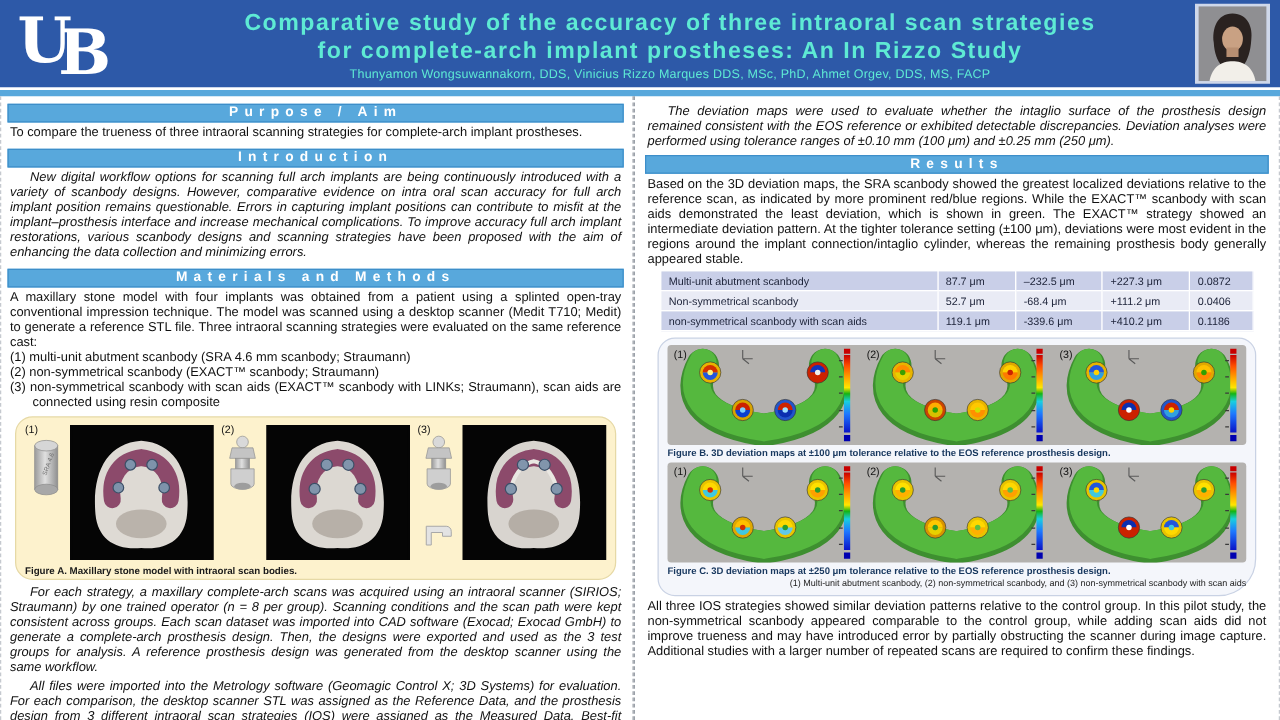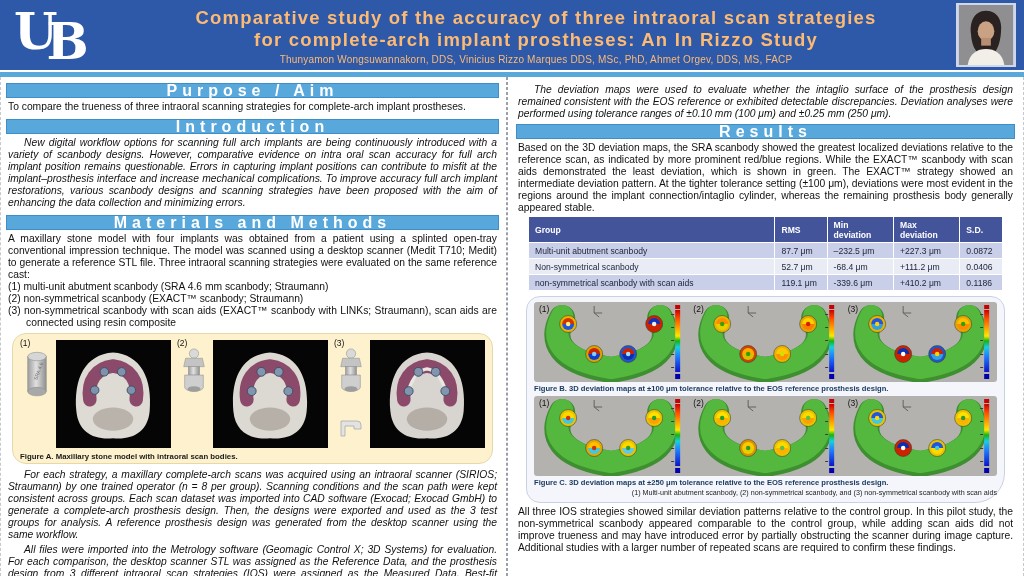--- a/index.html
+++ b/index.html
@@ -3,37 +3,37 @@
 <meta charset="utf-8">
 <style>
   * { margin:0; padding:0; box-sizing:border-box; }
   html,body { background:#e8e8e8; }
   body { font-family:"Liberation Sans", sans-serif; }
   .poster { position:relative; width:1024px; height:576px; background:#fff; overflow:hidden; margin:0 auto; }
 
   
   .hdr { height:70px; background:#2d59a8; display:flex; align-items:center; }
   .logo-wrap { width:120px; display:flex; justify-content:center; }
-  .hdr-center { flex:1; text-align:center; color:#fdba74; padding-top:2px; }
+  .hdr-center { flex:1; text-align:center; color:#5eead4; padding-top:2px; }
   .title { font-size:18.5px; font-weight:bold; letter-spacing:1.2px; line-height:22px; }
   .authors { font-size:10px; margin-top:3px; letter-spacing:.2px; }
   .photo-frame { width:60px; height:64px; margin:3px 8px 3px 4px; background:#cfd8ea; padding:2px; }
   .photo-frame svg { display:block; width:100%; height:100%; }
 
   .strip-w { height:2px; background:#ffffff; }
   .strip-b { height:5px; background:#58a8dc; }
 
   
   .cols { display:flex; height:499px; border-left:1px dashed #c5c9cf; border-right:1px dashed #c5c9cf; }
   .col { overflow:hidden; }
   .col.left  { width:506px; padding:0 7px 0 5px; border-right:1px dashed #9aa0a8; }
   .col.right { flex:1; padding:0 8px; border-left:1px dashed #9aa0a8; }
 
   .secbar { height:15px; background:#58a8dc; border:1px solid #3d8ec9; color:#fff;
-            font-size:16px; font-weight:bold; letter-spacing:5px; text-align:center;
+            font-size:11px; font-weight:bold; letter-spacing:5px; text-align:center;
             line-height:13px; margin-top:6px; }
   .txt { font-size:10.3px; line-height:12px; text-align:justify; color:#111; margin:3px 2px 0; }
   .indent { text-indent:16px;font-style:italic; }
   .mlist { font-size:10.3px; line-height:12px; color:#111; margin:0 2px; padding-left:18px; text-indent:-18px; text-align:justify; }
 
   
   .figA { margin:4px 6px 0; background:#fdf2cd; border:1px solid #e6d9a6; border-radius:14px; padding:4px 7px 2px; }
   .figA-row { display:flex; gap:6px; height:112px; }
   .figA-panel { flex:1; display:flex; gap:2px; position:relative; }
   .sb-col { width:34px; display:flex; flex-direction:column; align-items:center; }
@@ -233,27 +233,20 @@
 
       <p class="txt indent" style="margin-top:7px">The deviation maps were used to evaluate whether the intaglio surface of the prosthesis design remained consistent with the EOS reference or exhibited detectable discrepancies. Deviation analyses were performed using tolerance ranges of ±0.10 mm (100 μm) and ±0.25 mm (250 μm).</p>
 
       <div class="secbar" style="margin-top:4px">
         <span>Results</span>
       </div>
       <p class="txt">Based on the 3D deviation maps, the SRA scanbody showed the greatest localized deviations relative to the reference scan, as indicated by more prominent red/blue regions. While the EXACT™ scanbody with scan aids demonstrated the least deviation, which is shown in green. The EXACT™ strategy showed an intermediate deviation pattern. At the tighter tolerance setting (±100 μm), deviations were most evident in the regions around the implant connection/intaglio cylinder, whereas the remaining prosthesis body generally appeared stable.</p>
 
       <table class="res">
         <tbody>
-            <tr>
-          <th class="cw0">Group</th>
-          <th class="cw1">RMS</th>
-          <th class="cw2">Min deviation</th>
-          <th class="cw3">Max deviation</th>
-          <th class="cw4">S.D.</th>
-        </tr>
         <tr class="odd">
           <td>Multi-unit abutment scanbody</td>
           <td>87.7 μm</td>
           <td>–232.5 μm</td>
           <td>+227.3 μm</td>
           <td>0.0872</td>
         </tr>
         <tr class="even">
           <td>Non-symmetrical scanbody</td>
           <td>52.7 μm</td>

